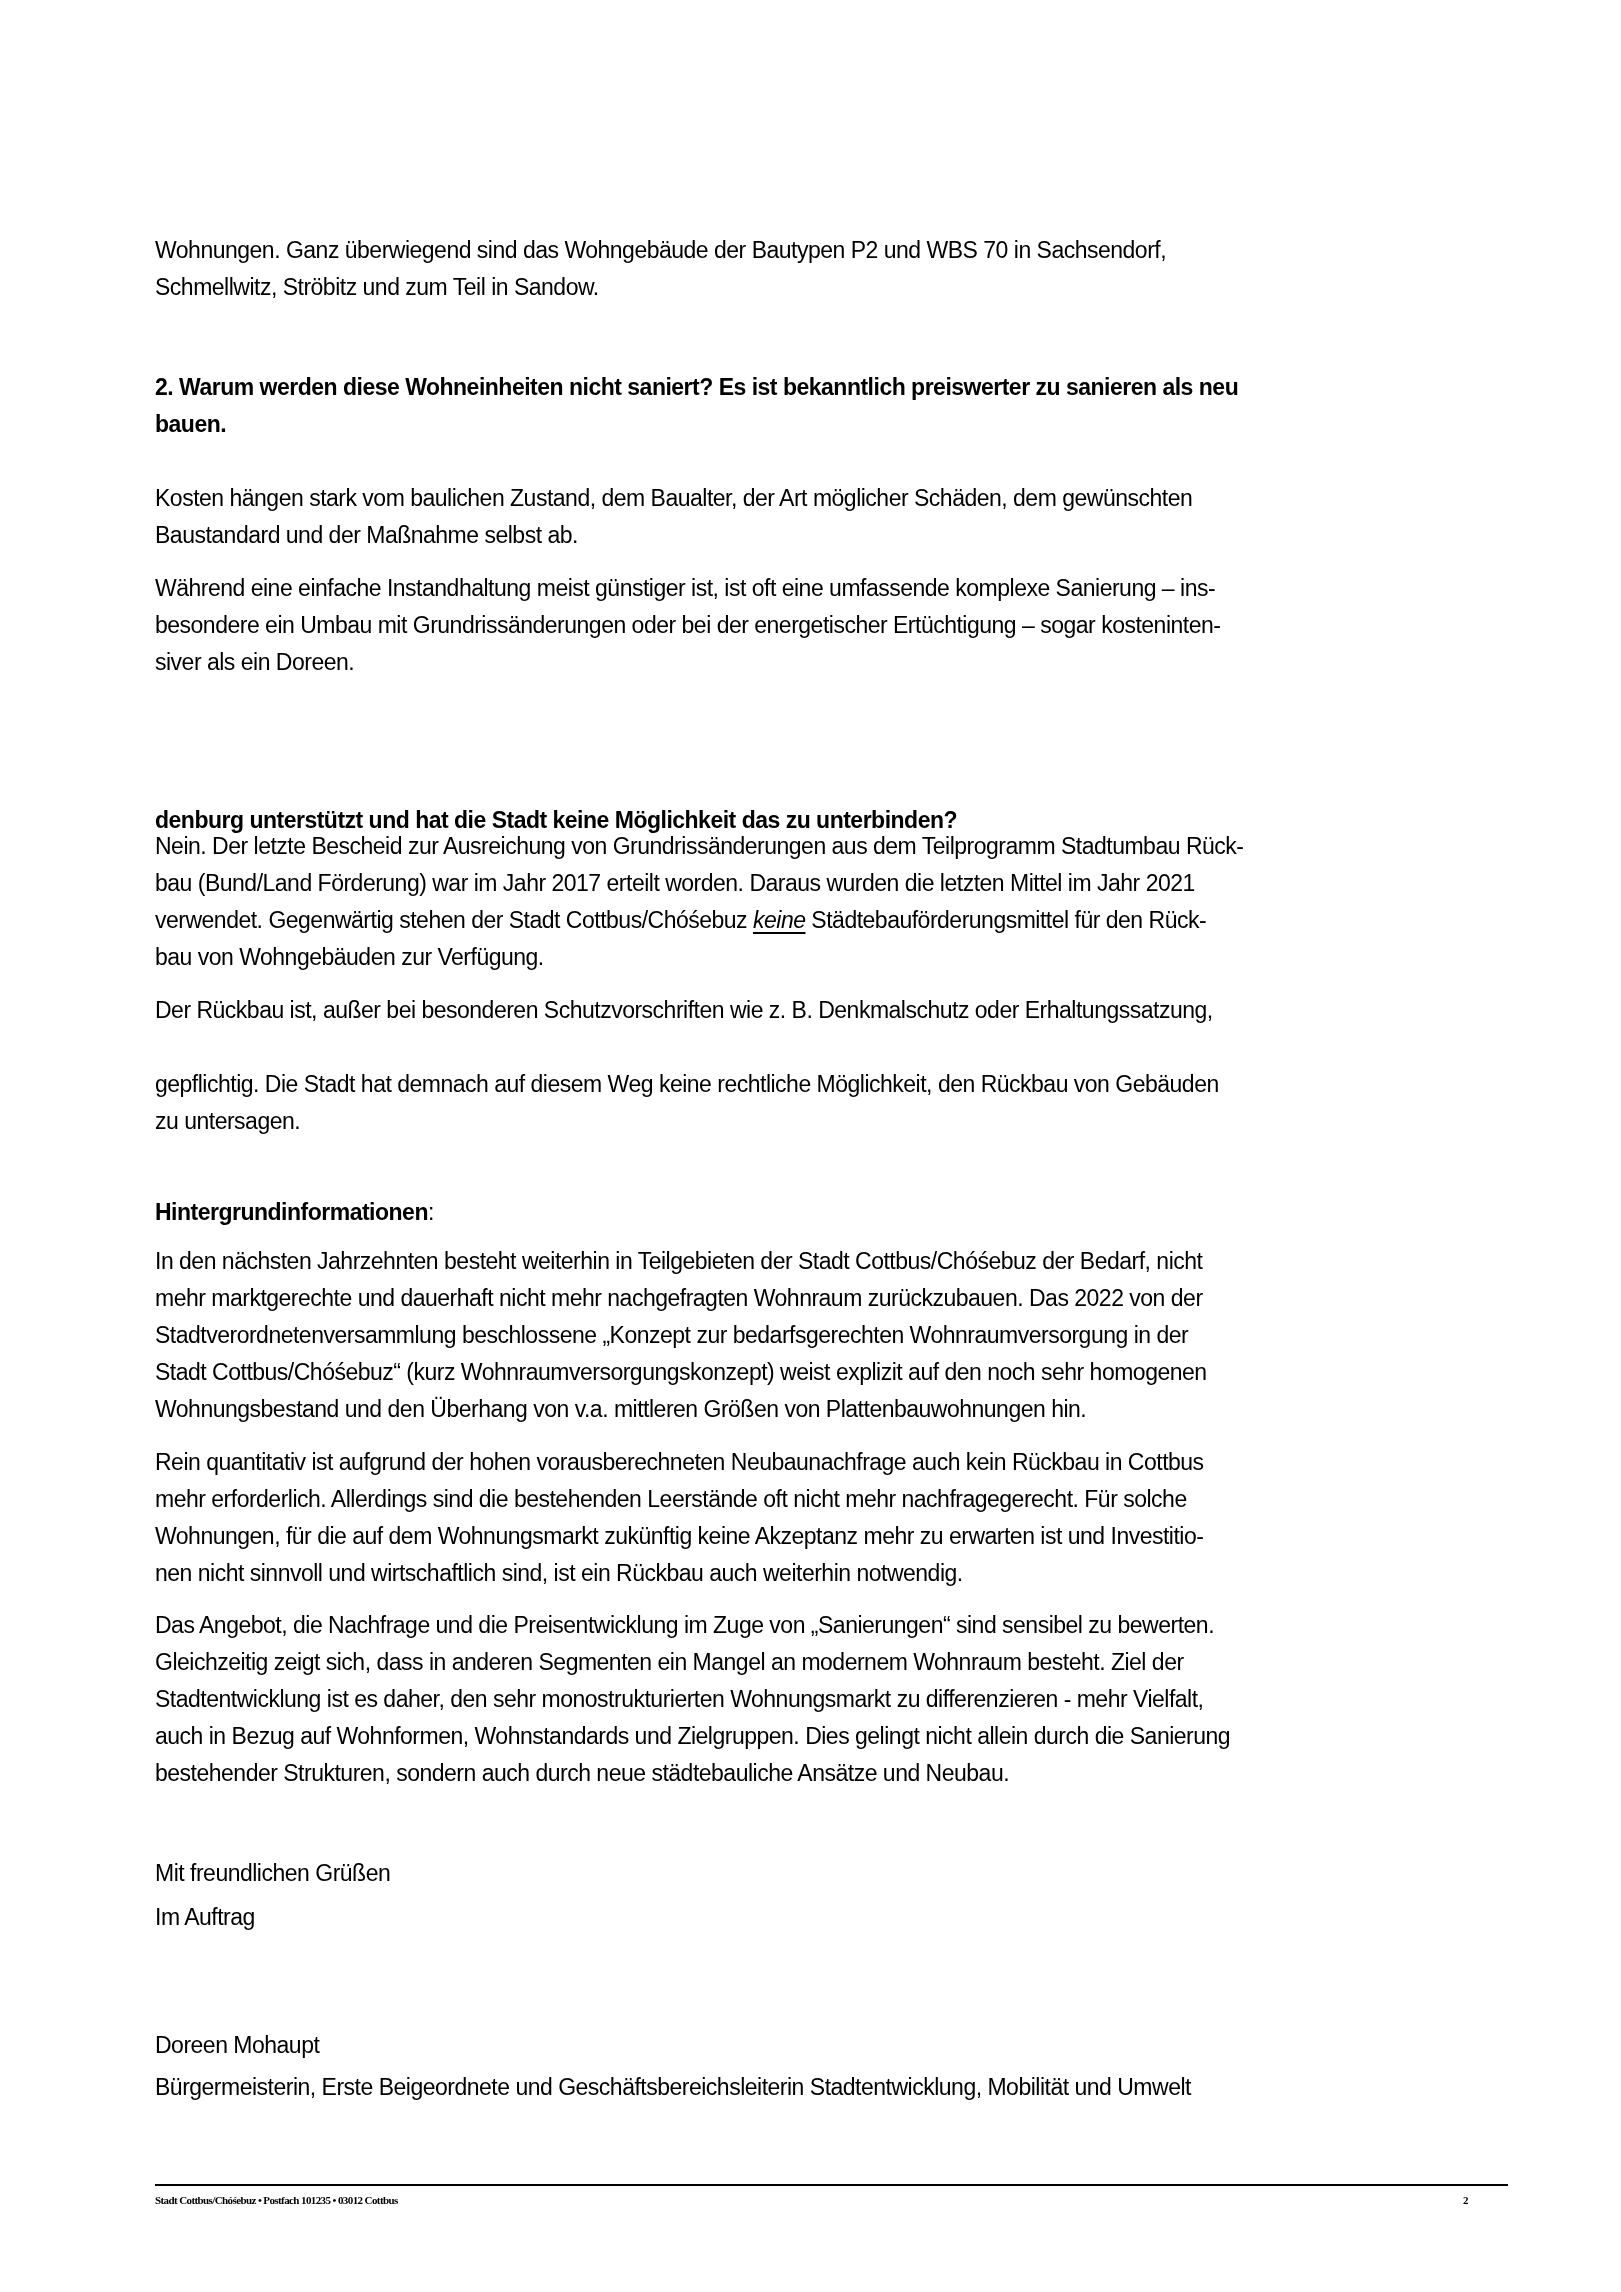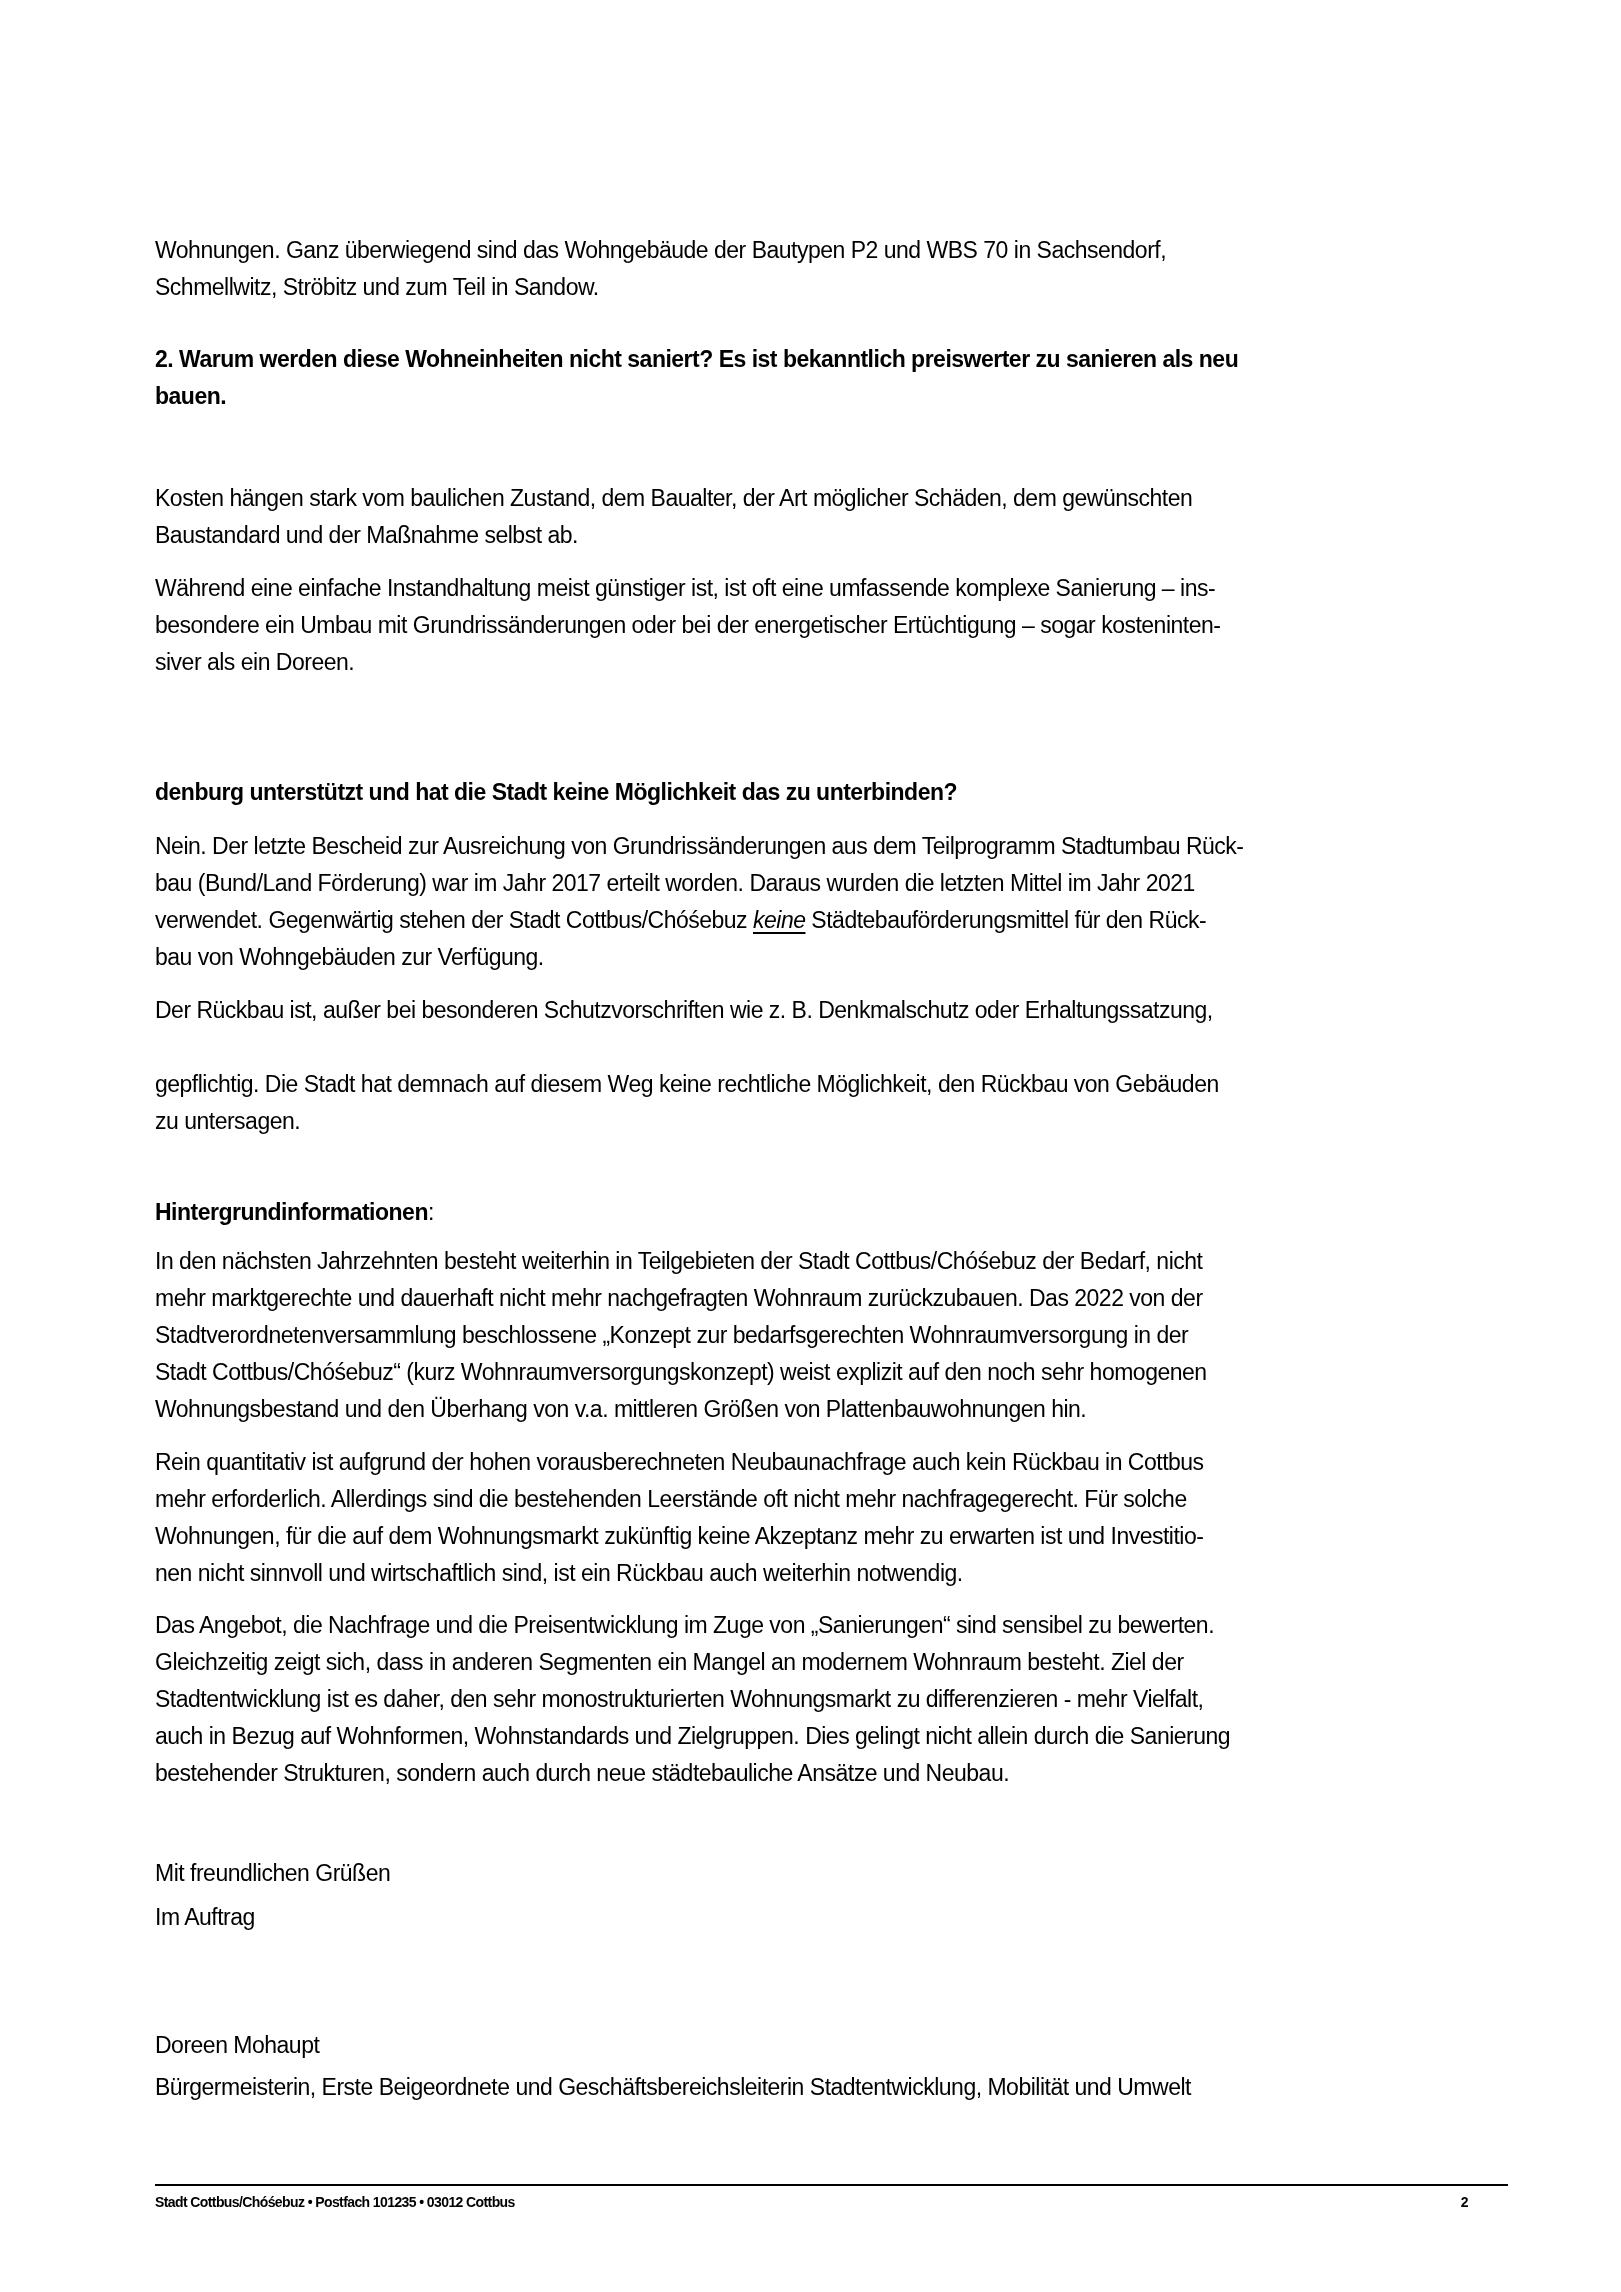--- a/index.html
+++ b/index.html
@@ -3,28 +3,28 @@
   <meta charset="utf-8">
   <style>
     html, body { margin: 0; padding: 0; background: #ffffff; }
     body { width: 1621px; height: 2293px; position: relative; overflow: hidden; }
     .page {
       position: absolute; left: 155px; top: 0; width: 1355px;
       font-family: "Liberation Sans", sans-serif;
       color: #000; font-size: 23px; letter-spacing: -0.5px;
     }
     .blk { position: absolute; left: 0; width: 1355px; margin: 0; line-height: 37px; }
-    .b { font-weight: bold; }
+    .b { font-weight: bold; margin-top: 28px; }
     .u { text-decoration: underline; text-underline-offset: 3.9px; font-style: italic; }
     .footer-rule {
       position: absolute; left: 155px; top: 2184px; width: 1353px; height: 2px; background: #000;
     }
     .footer {
       position: absolute; left: 155px; top: 2194px; width: 1313px;
-      font-family: Liberation Sans, sans-serif; font-weight: bold; font-size: 14px;
+      font-family: Liberation Serif, serif; font-weight: bold; font-size: 11px;
       letter-spacing: -0.6px; color: #000;
     }
     .footer .pn { position: absolute; right: 0; top: 0; }
   </style>
 </head>
 <body>
 
 <div class="page">
 
   <p class="blk" style="top:232px">

